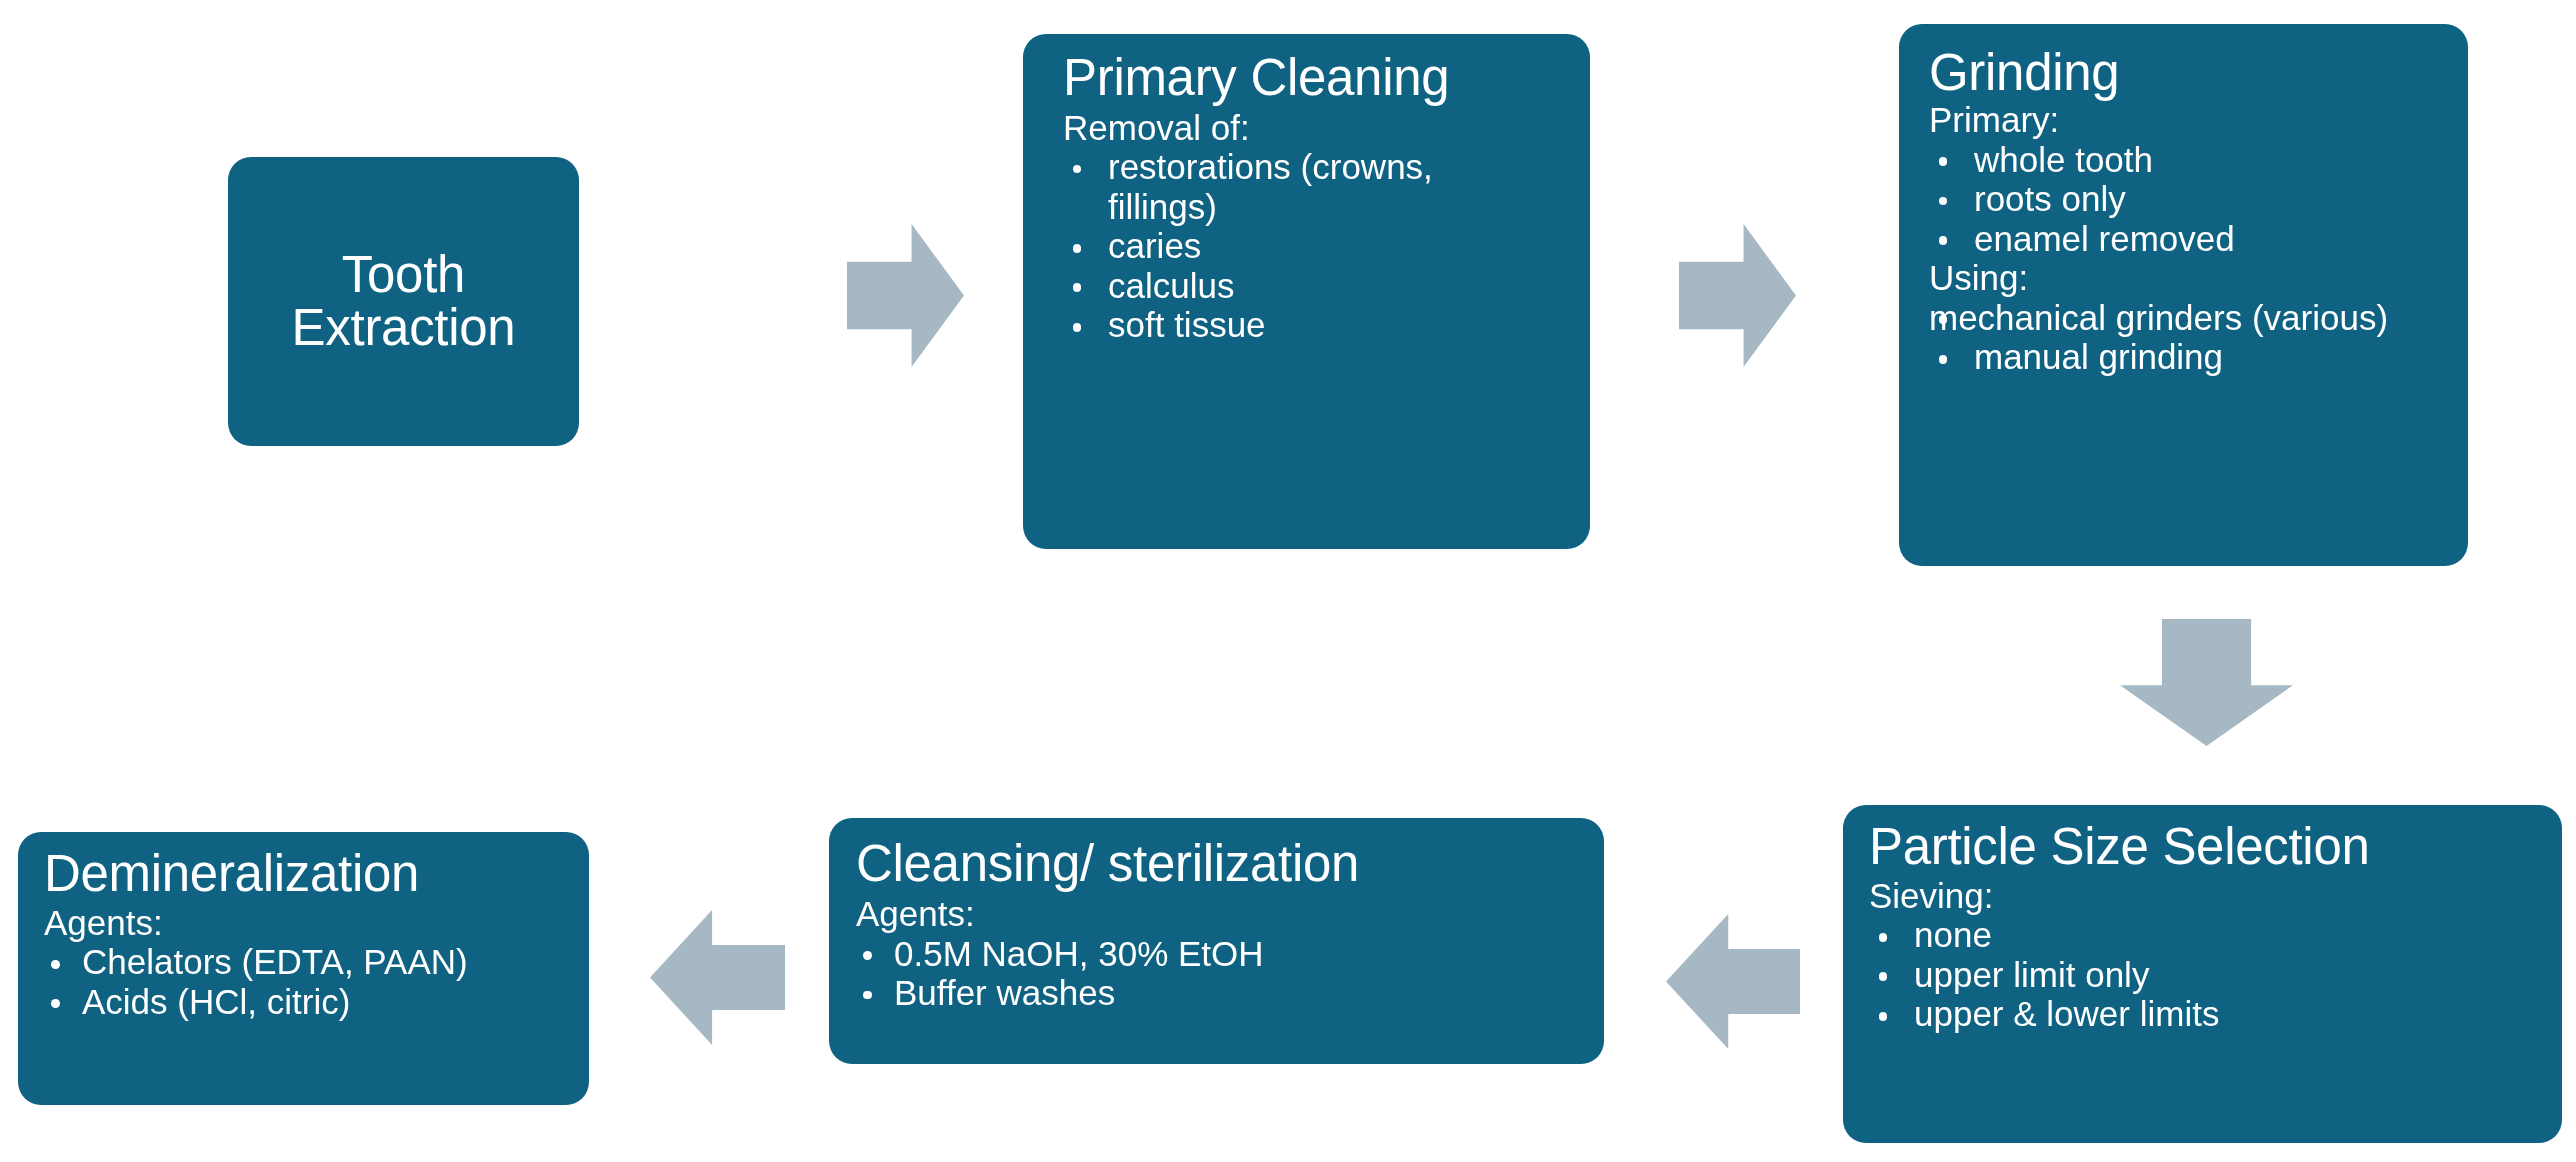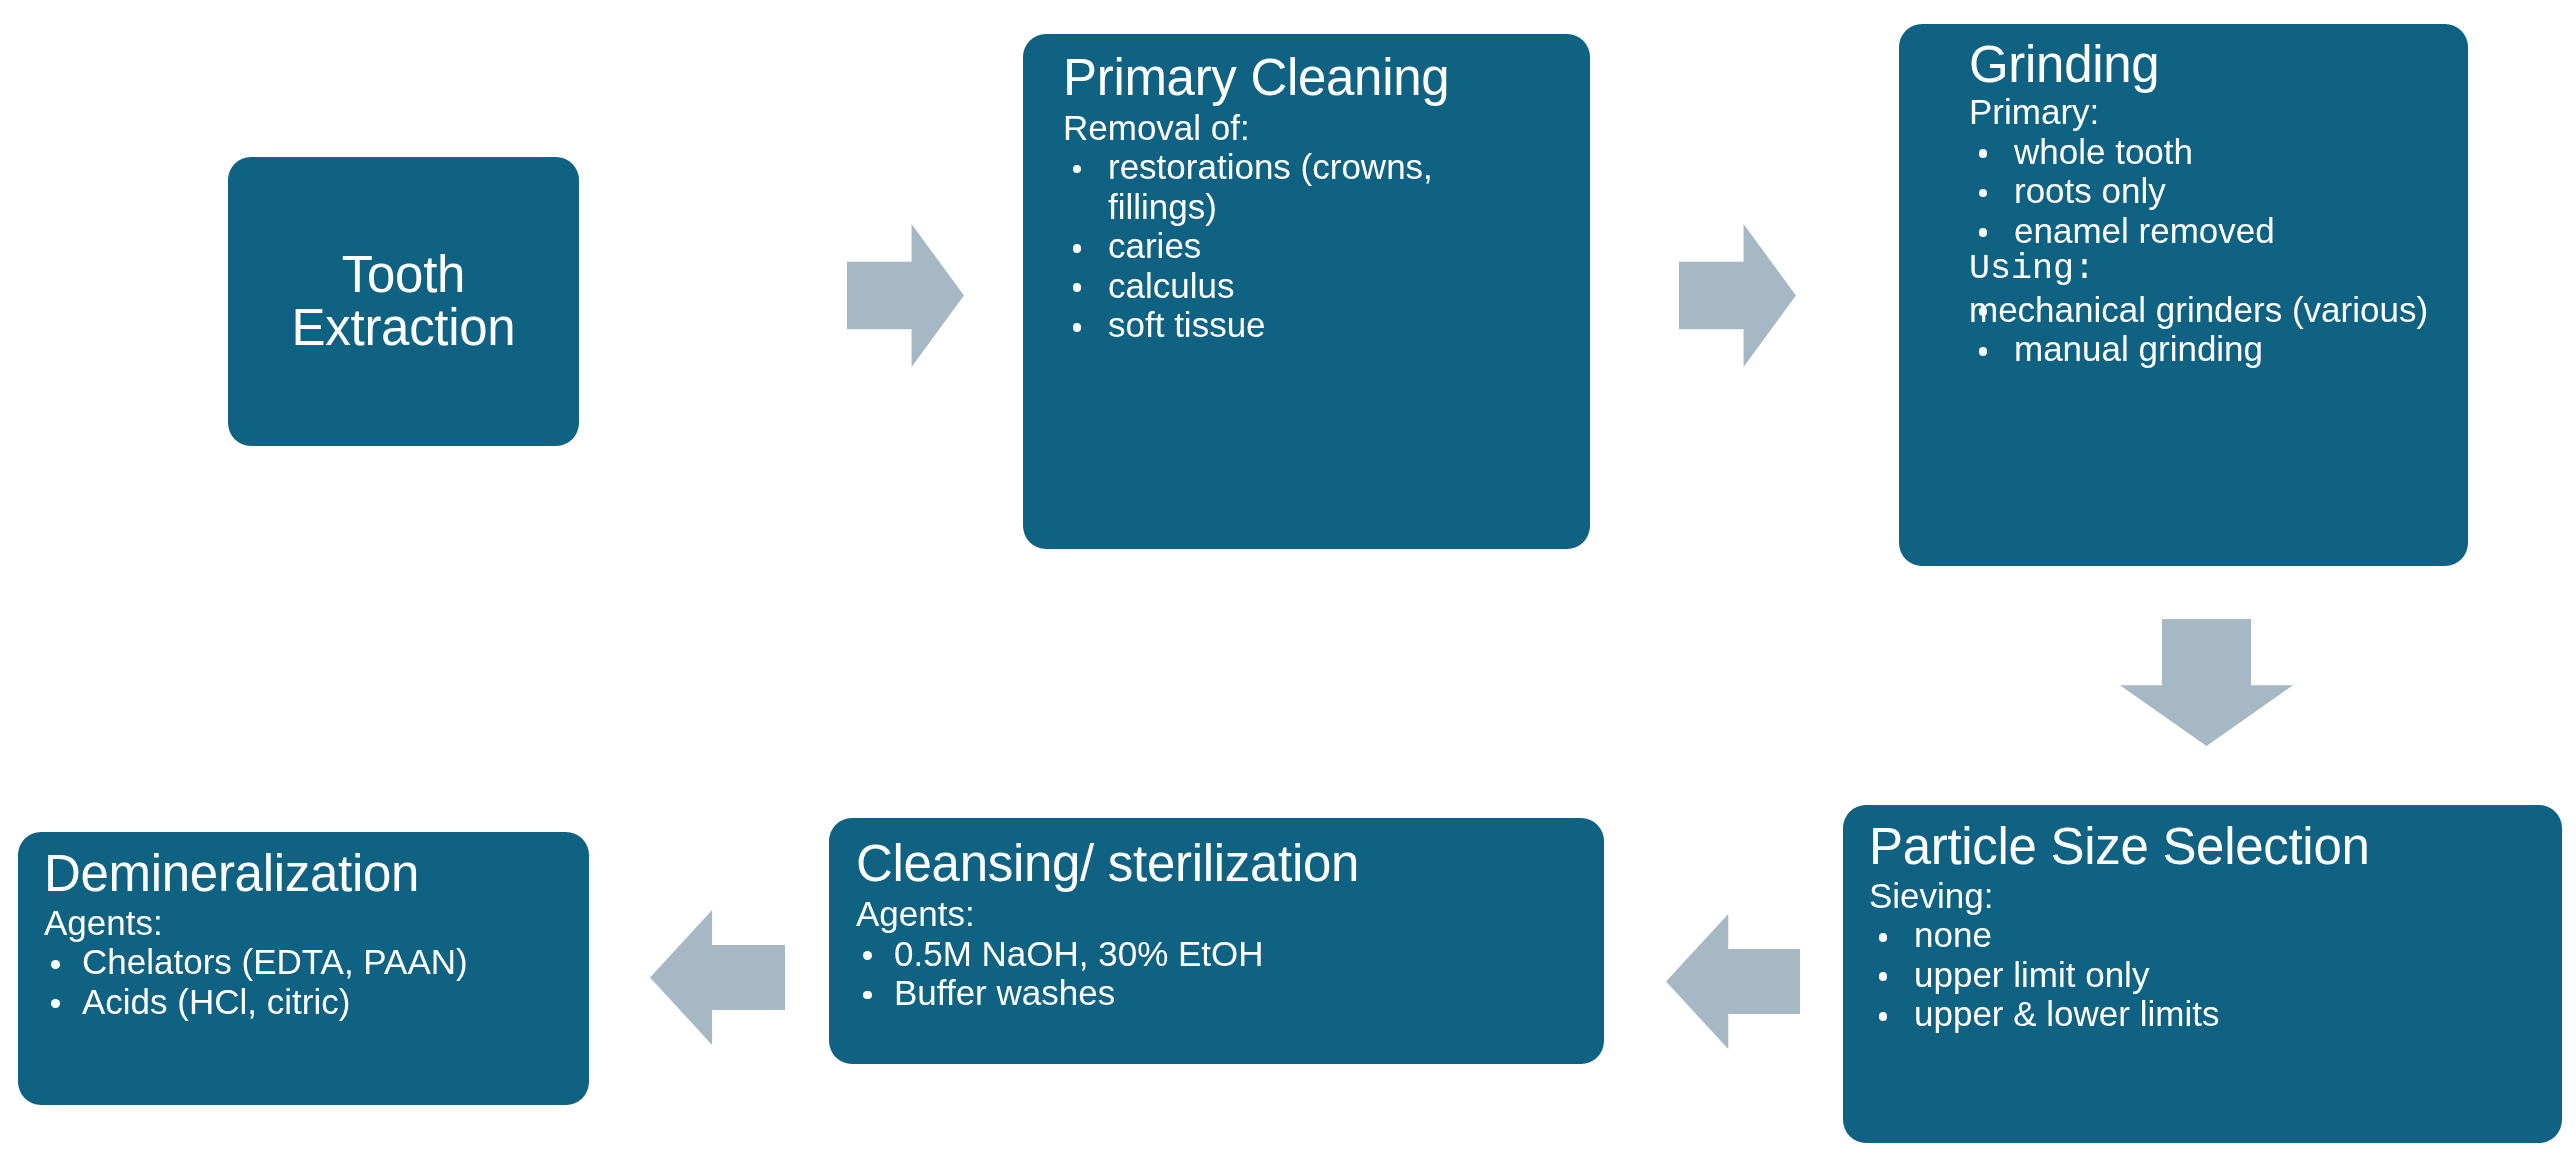--- a/index.html
+++ b/index.html
@@ -120,38 +120,38 @@
     </div>
   </div>
 
   <div class="arrow" style="left:1679px; top:224px; width:117px; height:143px;">
     <svg viewBox="0 0 174 212" preserveAspectRatio="none">
       <polygon points="0,56 96,56 96,0 174,106 96,212 96,156 0,156" fill="#A6B8C4"></polygon>
     </svg>
   </div>
 
   <div class="node" style="left:1899px; top:23.6px; width:569px; height:542px;">
-    <div class="node-inner" style="top:15px; padding:0 30px;margin-left:40px;">
+    <div class="node-inner" style="top:23px; padding:0 30px;">
       <div class="title">Grinding</div>
       <div class="subhead" style="margin-top:1.4px;">Primary:</div>
       <ul class="bullets">
         <li>
           <span class="dot"></span>
           <span>whole tooth</span>
         </li>
         <li>
           <span class="dot"></span>
           <span>roots only</span>
         </li>
         <li>
           <span class="dot"></span>
           <span>enamel removed</span>
         </li>
       </ul>
-      <div class="subhead" style="margin-top:0;font-family:Liberation Mono, monospace;">Using:</div>
+      <div class="subhead" style="margin-top:0;">Using:</div>
       <ul class="bullets">
         <li>
           <span class="dot"></span>
           <span style="display:block; text-indent:-45px; margin-left:0;">mechanical grinders (various)</span>
         </li>
         <li>
           <span class="dot"></span>
           <span>manual grinding</span>
         </li>
       </ul>

